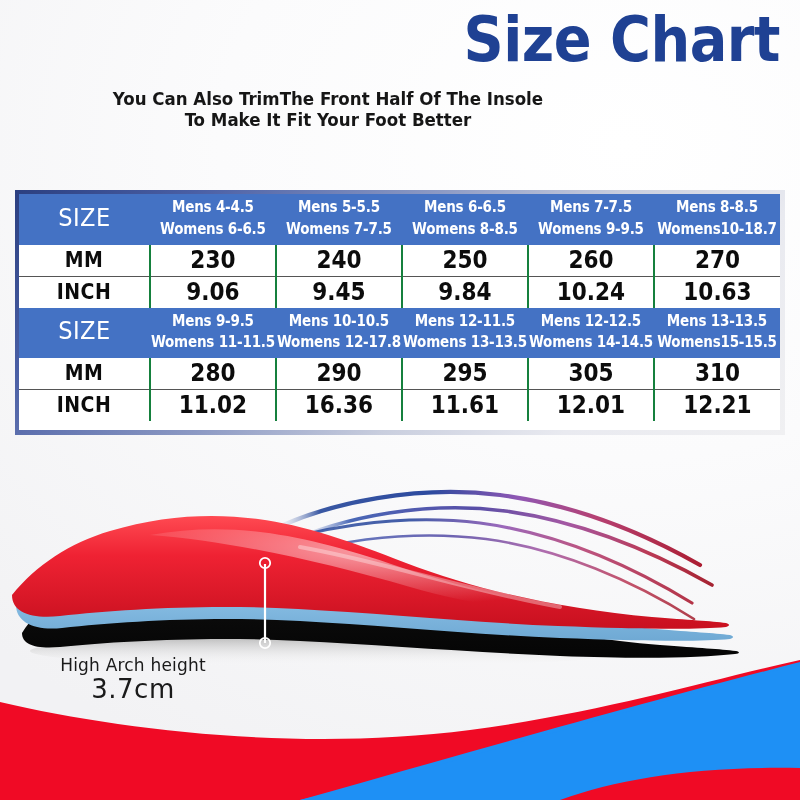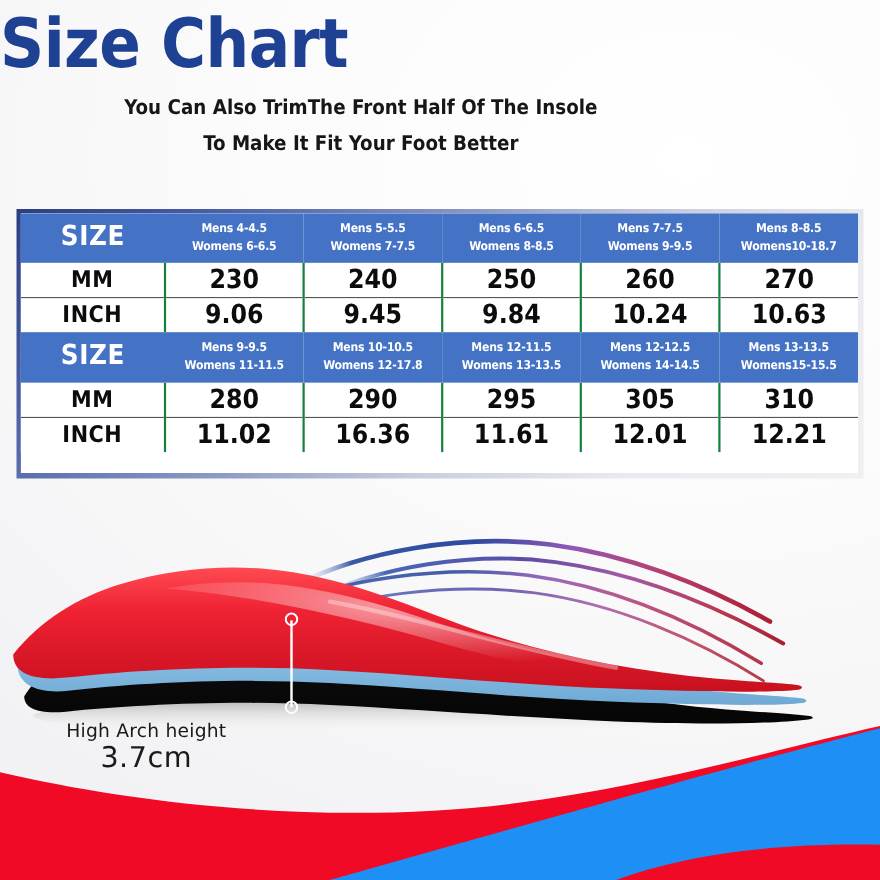--- a/index.html
+++ b/index.html
@@ -20,42 +20,42 @@
     overflow: hidden;
     background:
       radial-gradient(ellipse 900px 700px at 78% 18%, #ffffff 0%, #fbfbfc 45%, #f2f2f4 100%);
   }
   
   .title {
     position: absolute;
     top: 4px;
     left: 0;
     width: 780px;
-    text-align: left;
+    text-align: right;
     font-family: "DejaVu Sans Condensed", "Liberation Sans Narrow", "Liberation Sans", sans-serif;
     font-weight: bold;
     font-size: 62px;
     letter-spacing: -0.5px;
     color: #1f4193;
     line-height: 1.15;
     text-shadow: 0 1px 0 rgba(255,255,255,0.6);
   }
   .subtitle {
     position: absolute;
     left: 0;
     width: 656px;
     text-align: center;
     font-family: "DejaVu Sans Condensed", "Liberation Sans Narrow", "Liberation Sans", sans-serif;
     font-weight: bold;
     font-size: 18.5px;
     color: #161616;
     letter-spacing: 0px;
   }
   .subtitle.l1 { top: 88px; }
-  .subtitle.l2 { top: 120px; }
+  .subtitle.l2 { top: 109px; }
 
   
   #table-frame {
     position: absolute;
     left: 15px;
     top: 190px;
     width: 770px;
     height: 245px;
     box-sizing: border-box;
     background: linear-gradient(135deg, #2b3f80 0%, #4a5fa5 18%, #8d9ac4 42%, #c9cede 60%, #e9eaf0 78%, #f0f0f2 100%);
@@ -81,28 +81,28 @@
 
   tr.hdr td {
     background: #4472c4;
     color: #ffffff;
     text-align: center;
     vertical-align: middle;
     border: none;
     padding: 3px 1px 4px 1px;
     font-family: "DejaVu Sans Condensed", "Liberation Sans Narrow", "Liberation Sans", sans-serif;
     font-weight: bold;
-    font-size: 11px;
+    font-size: 15px;
     line-height: 1.45;
     letter-spacing: -0.2px;
   }
   tr.hdr td.sizelabel {
     font-size: 25px;
     letter-spacing: 0.5px;
-    font-weight: bold;
+    font-weight: normal;
     padding-bottom: 6px;
   }
   tr.hdr td .ln { display: block; white-space: nowrap; }
 
   tr.datarow td {
     background: #ffffff;
     color: #0c0c0c;
     text-align: center;
     vertical-align: middle;
     font-family: "DejaVu Sans Condensed", "Liberation Sans Narrow", "Liberation Sans", sans-serif;

